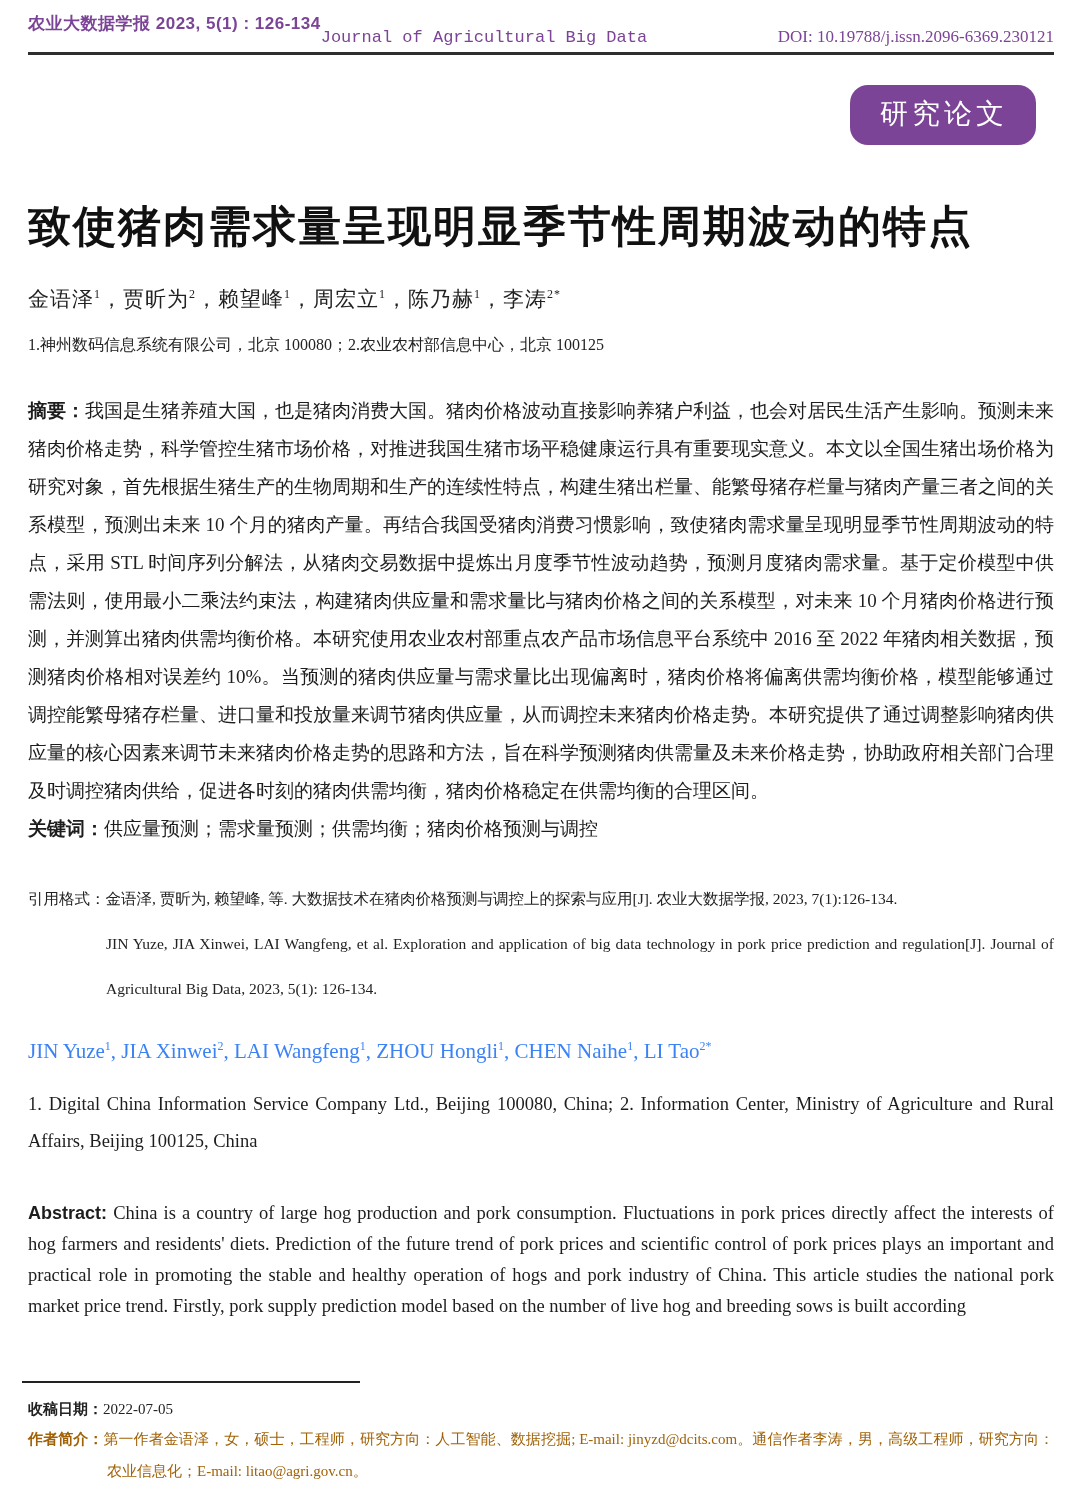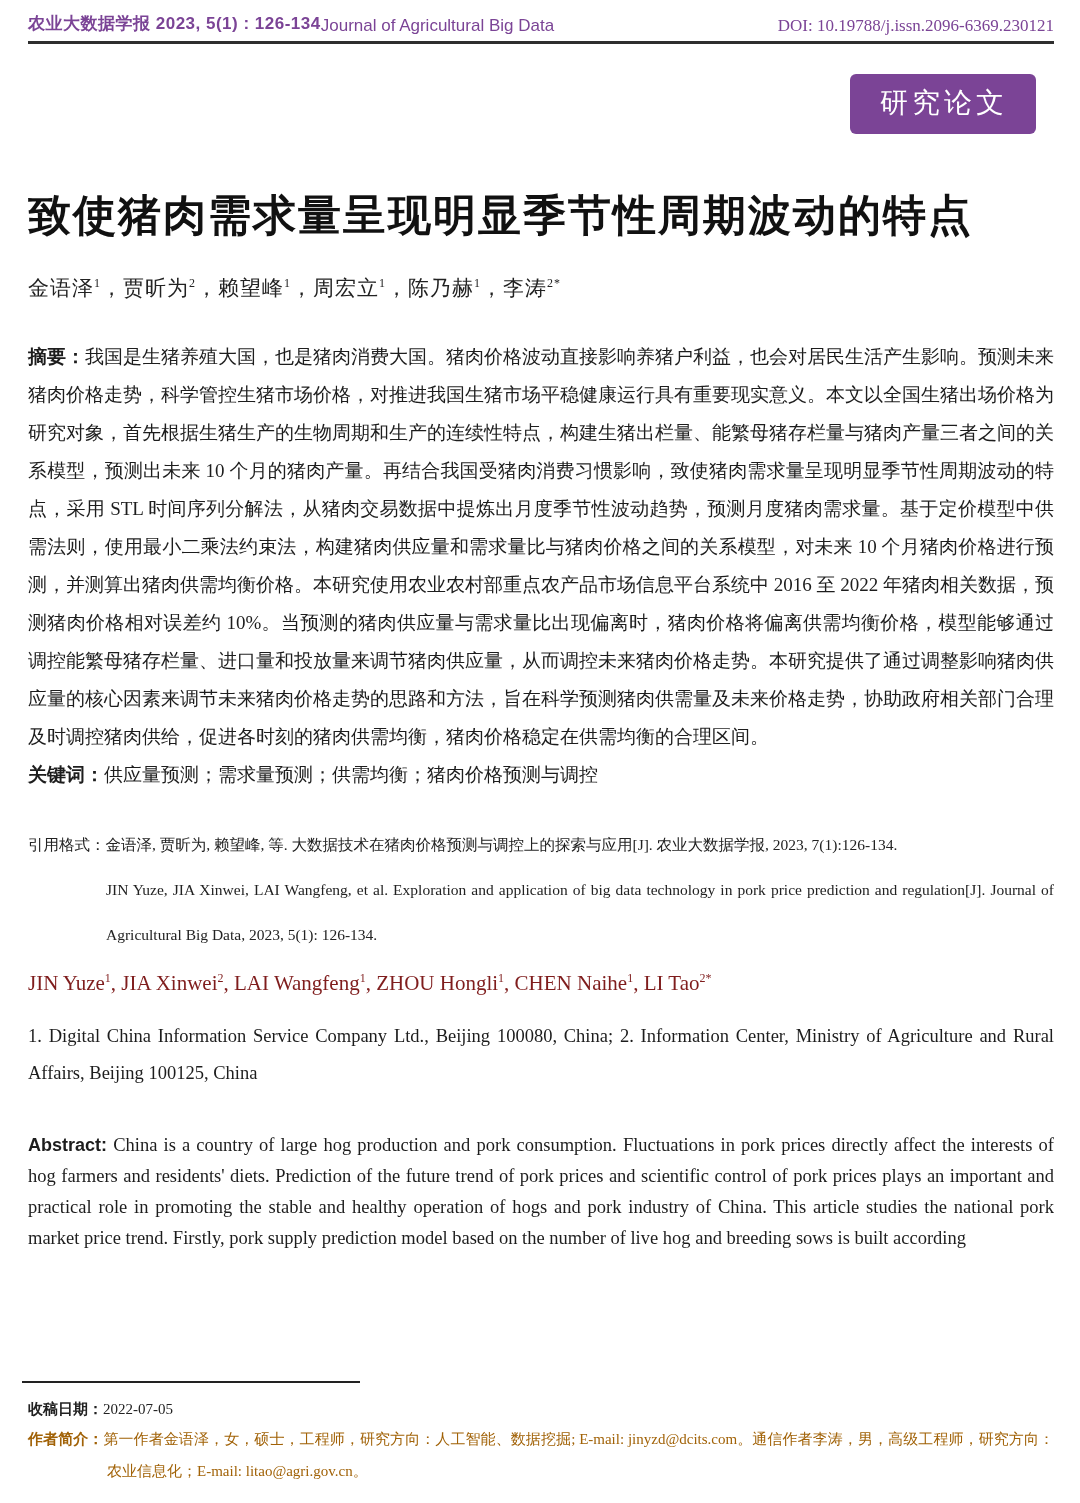--- a/index.html
+++ b/index.html
@@ -23,44 +23,44 @@
   .jheader { display: flex; justify-content: space-between; align-items: flex-end; }
   .jh-left { display: flex; flex-direction: row; }
   .jh-cn {
     font-family: "Liberation Sans", "DejaVu Sans", sans-serif;
     font-weight: 700;
     font-size: 17px;
     color: var(--accent, #7d4a94);
     letter-spacing: 0.5px;
   }
   .jh-en {
-    font-family: Liberation Sans, sans-serif;
+    font-family: Liberation Mono, monospace;
     font-size: 17px;
     color: var(--accent, #7d4a94);
-    margin-top: 4px;
+    margin-top: 16px;
   }
   .jh-doi {
     font-family: "Liberation Serif", serif;
     font-size: 17px;
     color: var(--accent, #7d4a94);
   }
   .top-rule { height: 3px; background: #2e2e2e; margin-top: 5px; }
 
   
   .badge-row { display: flex; justify-content: flex-end; margin-top: 30px; padding-right: 18px; }
   .badge {
     display: inline-block;
     background: var(--accent, #7a3e96);
     color: #ffffff;
     font-family: "Liberation Sans", "DejaVu Sans", sans-serif;
     font-size: 28px;
     font-weight: 500;
     letter-spacing: 4px;
     padding: 10px 28px 12px 30px;
-    border-radius: 6px;
+    border-radius: 18px;
   }
 
   
   .title-cn {
     margin-top: 56px;
     font-family: "Liberation Sans", "DejaVu Sans", sans-serif;
     font-weight: 700;
     font-size: 43px;
     letter-spacing: 2px;
     color: #111;
@@ -102,21 +102,21 @@
   .title-en {
     margin-top: 34px;
     font-family: "Liberation Sans", "DejaVu Sans", sans-serif;
     font-weight: 400;
     font-size: 35px;
     line-height: 48px;
     color: #141414;
     text-align: justify;
     text-align-last: left;
   }
-  .authors-en { margin-top: 14px; font-size: 21px; color: #7f1d1d; }
+  .authors-en { margin-top: 28px; font-size: 21px; color: #3b82f6; }
   .affil-en {
     margin-top: 22px;
     font-size: 18.5px;
     line-height: 37px;
     text-align: justify;
     color: #1d1d1d;
   }
   .abstract-en {
     margin-top: 38px;
     font-size: 18.5px;
@@ -158,20 +158,21 @@
   </header>
 
   <div class="badge-row">
     <span class="badge">研究论文</span>
   </div>
 
   <h1 class="title-cn">致使猪肉需求量呈现明显季节性周期波动的特点</h1>
 
   <div class="authors-cn"><span>金语泽</span><sup>1</sup><span>，</span><span>贾昕为</span><sup>2</sup><span>，</span><span>赖望峰</span><sup>1</sup><span>，</span><span>周宏立</span><sup>1</sup><span>，</span><span>陈乃赫</span><sup>1</sup><span>，</span><span>李涛</span><sup>2*</sup></div>
 
+  <div class="affil-cn">1.神州数码信息系统有限公司，北京 100080；2.农业农村部信息中心，北京 100125</div>
 
   <p class="abstract-cn"><span class="lbl">摘要：</span><span>我国是生猪养殖大国，也是猪肉消费大国。猪肉价格波动直接影响养猪户利益，也会对居民生活产生影响。预测未来猪肉价格走势，科学管控生猪市场价格，对推进我国生猪市场平稳健康运行具有重要现实意义。本文以全国生猪出场价格为研究对象，首先根据生猪生产的生物周期和生产的连续性特点，构建生猪出栏量、能繁母猪存栏量与猪肉产量三者之间的关系模型，预测出未来 10 个月的猪肉产量。再结合我国受猪肉消费习惯影响，致使猪肉需求量呈现明显季节性周期波动的特点，采用 STL 时间序列分解法，从猪肉交易数据中提炼出月度季节性波动趋势，预测月度猪肉需求量。基于定价模型中供需法则，使用最小二乘法约束法，构建猪肉供应量和需求量比与猪肉价格之间的关系模型，对未来 10 个月猪肉价格进行预测，并测算出猪肉供需均衡价格。本研究使用农业农村部重点农产品市场信息平台系统中 2016 至 2022 年猪肉相关数据，预测猪肉价格相对误差约 10%。当预测的猪肉供应量与需求量比出现偏离时，猪肉价格将偏离供需均衡价格，模型能够通过调控能繁母猪存栏量、进口量和投放量来调节猪肉供应量，从而调控未来猪肉价格走势。本研究提供了通过调整影响猪肉供应量的核心因素来调节未来猪肉价格走势的思路和方法，旨在科学预测猪肉供需量及未来价格走势，协助政府相关部门合理及时调控猪肉供给，促进各时刻的猪肉供需均衡，猪肉价格稳定在供需均衡的合理区间。</span></p>
 
   <p class="keywords"><span class="lbl">关键词：</span><span>供应量预测；需求量预测；供需均衡；猪肉价格预测与调控</span></p>
 
   <div class="citation">
     <p class="cit-cn"><span>引用格式：</span><span>金语泽, 贾昕为, 赖望峰, 等. 大数据技术在猪肉价格预测与调控上的探索与应用[J]. 农业大数据学报, 2023, 7(1):126-134.</span></p>
     <p class="cit-en">JIN Yuze, JIA Xinwei, LAI Wangfeng, et al. Exploration and application of big data technology in pork price prediction and regulation[J]. Journal of Agricultural Big Data, 2023, 5(1): 126-134.</p>
   </div>
 

